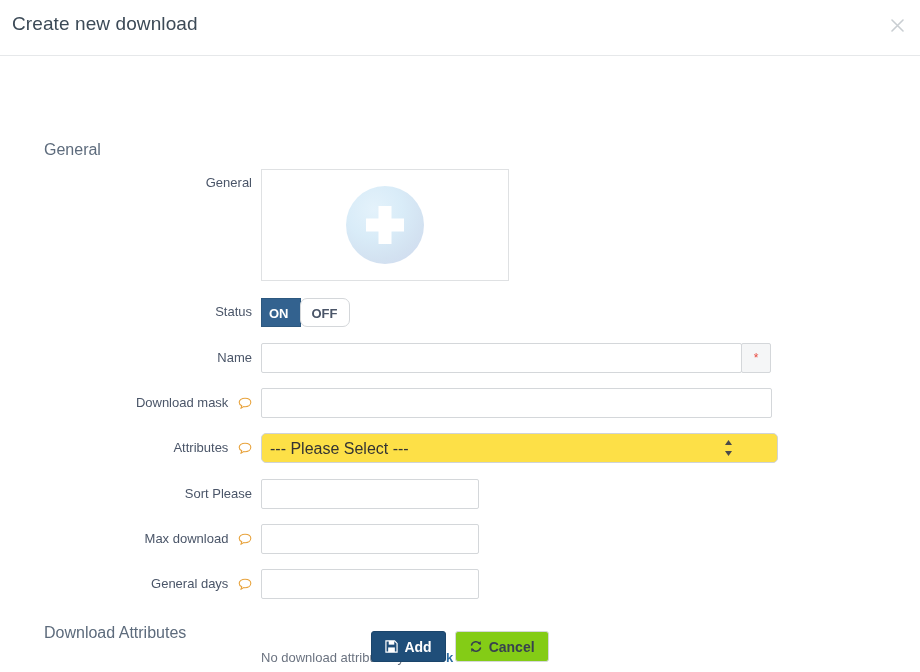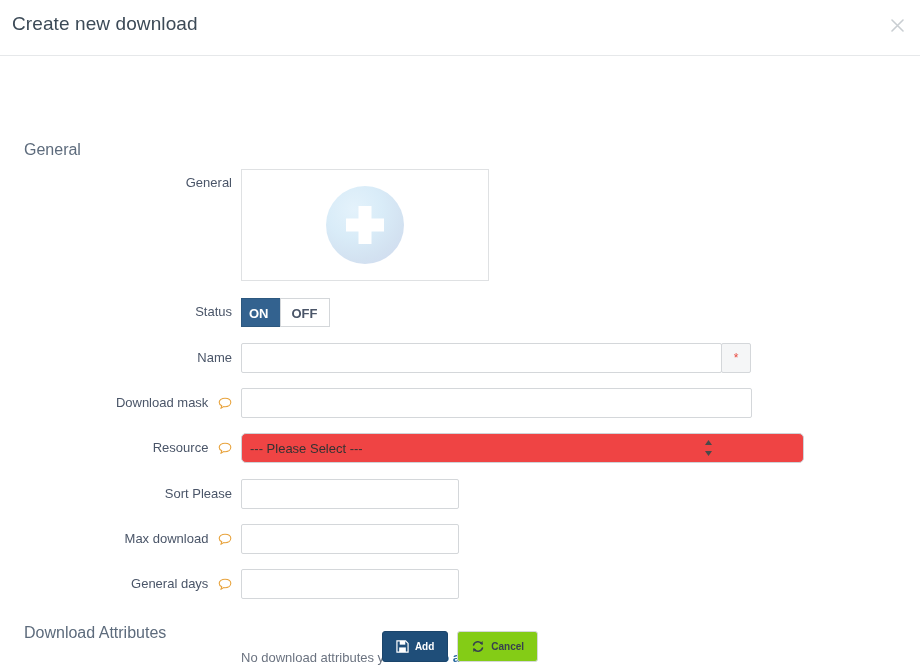--- a/index.html
+++ b/index.html
@@ -44,20 +44,21 @@
     cursor: pointer;
     user-select: none;
   }
   .dlg-close svg { display: block; margin: 4px auto; }
 
   
   .dlg-body {
     position: relative;
     height: 570px;
     padding: 0;
+    margin-left: 20px;
   }
   .section-title {
     position: absolute;
     left: 24px;
     font-size: 16px;
     color: #5d6b7c;
     font-weight: 400;
   }
   #sec-general { top: 85px; }
   #sec-attrs   { top: 568px; }
@@ -108,26 +109,26 @@
     font-size: 12px;
     line-height: 28px;
     text-align: center;
   }
 
   
   .sel-wrap { position: relative; width: 481px; height: 30px; }
   select.tselect {
     -webkit-appearance: none;
     appearance: none;
-    width: 563px; height: 30px;
+    width: 517px; height: 30px;
     border: 1px solid #cfd3d7;
     border-radius: 5px;
-    background: #ef4444;
+    background: #fde047;
     font-family: "Liberation Sans", sans-serif;
-    font-size: 13px;
+    font-size: 16px;
     color: #333;
     padding: 0 26px 0 8px;
     outline: none;
   }
   .sel-arrows {
     position: absolute;
     right: 9px; top: 6px;
     width: 9px; height: 18px;
     pointer-events: none;
   }
@@ -176,21 +177,21 @@
     color: #4a5568;
     cursor: pointer;
     user-select: none;
   }
   .toggle .seg.on {
     background: #33628f;
     border-color: #2d587f;
     color: #ffffff;
     padding-left: 7px;
   }
-  .toggle .seg + .seg { margin-left: -1px; }
+  .toggle .seg + .seg { margin-left: -1px; border-radius: 7px; }
 
   
   .attr-note {
     position: absolute;
     left: 241px; top: 594px;
     font-size: 13px;
     color: #6b7380;
   }
   .attr-note a {
     color: #2d6ca2;
@@ -209,21 +210,21 @@
     justify-content: center;
     gap: 9px;
   }
   .btn {
     display: inline-flex;
     align-items: center;
     gap: 6px;
     height: 31px;
     padding: 0 13px;
     border-radius: 3px;
-    font-size: 10px;
+    font-size: 14px;
     font-weight: 700;
     cursor: pointer;
     border: 1px solid transparent;
     font-family: "Liberation Sans", sans-serif;
   }
   .btn-primary {
     background: #1f4e79;
     border-color: #1b456b;
     color: #fff;
   }
@@ -296,21 +297,21 @@
           </svg>
         </span>
       </div>
       <div class="ctl">
         <input class="tinput w-long" type="text" value="" placeholder="" style="">
       </div>
     </div>
 
     <div class="row" style="top:377px;">
       <div class="lbl" style="top:7px;">
-        <span>Resource</span>
+        <span>Attributes</span>
         <span class="help">
           <svg width="14" height="13" viewBox="0 0 14 13" aria-hidden="true">
             <path d="M7 1.2C3.7 1.2 1.2 3 1.2 5.3c0 1.5 1 2.8 2.6 3.5l-.9 2.6 2.7-1.8c.45.08.93.12 1.4.12 3.3 0 5.8-1.8 5.8-4.4S10.3 1.2 7 1.2z" fill="none" stroke="#e8a33d" stroke-width="1.1" stroke-linejoin="round"></path>
           </svg>
         </span>
       </div>
       <div class="ctl">
         <div class="input-group">
           <div class="sel-wrap">
             <select class="tselect">

